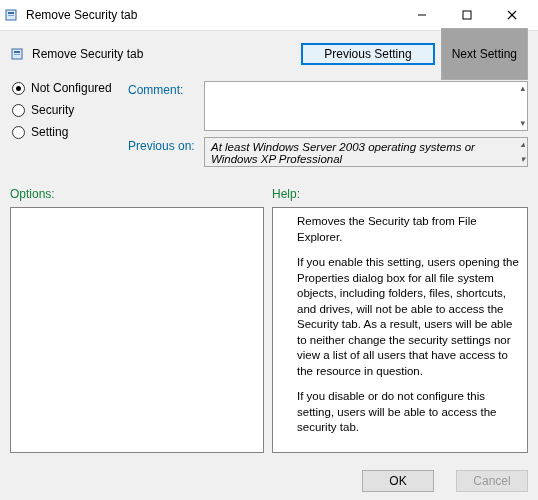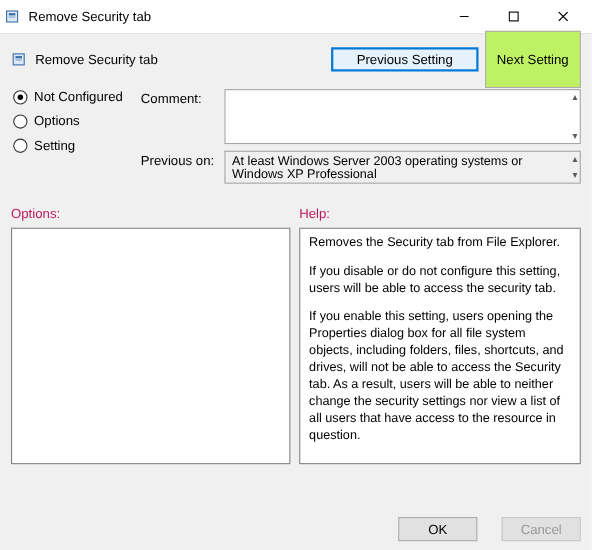--- a/index.html
+++ b/index.html
@@ -7,42 +7,42 @@
   .titlebar { height: 30px; display: flex; align-items: center; padding: 0 4px; background: #fff; }
   .titlebar-icon { width: 16px; height: 16px; margin-right: 6px; display: inline-flex; align-items: center; justify-content: center; }
   .titlebar-text { font-size: 12px; color: #000; flex: 1; }
   .tb-controls { display: flex; }
   .tb-btn { width: 45px; height: 28px; display: flex; align-items: center; justify-content: center; font-size: 12px; color: #000; }
   .tb-btn svg { display: block; }
   .content { background: #f0f0f0; border-top: 1px solid #e4e4e4; padding: 8px 10px 0 10px; height: 470px; position: relative; }
   .header-row { display: flex; align-items: center; height: 30px; margin-bottom: 12px; }
   .header-icon { width: 16px; height: 16px; margin-right: 6px; display: inline-flex; align-items: center; justify-content: center; }
   .header-title { font-size: 12px; color: #000; flex: 1; }
-  .nav-btn { font-size: 12px; padding: 18px 10px; margin-left: 6px; background: #bef264; border: 1px solid #adadad; cursor: default; }
+  .nav-btn { font-size: 12px; padding: 18px 10px; margin-left: 6px; background: #a3a3a3; border: 1px solid #adadad; cursor: default; }
   .nav-btn.selected { background: #e5f1fb; border: 2px solid #0078d7; padding: 2px 21px; }
   .radio-comment-row { display: flex; justify-content: space-between; }
   .radio-col { width: 118px; padding-left: 2px; }
   .radio-item { display: flex; align-items: center; font-size: 12px; color: #000; margin-bottom: 8px; }
   .radio-circle { width: 13px; height: 13px; border: 1px solid #333; border-radius: 50%; margin-right: 6px; display: inline-flex; align-items: center; justify-content: center; background: #fff; }
   .radio-dot { width: 5px; height: 5px; background: #000; border-radius: 50%; }
   .form-col { flex: 1; }
   .form-row { display: flex; margin-bottom: 6px; }
-  .form-label { width: 76px; font-size: 12px; color: #000000; text-align: left; padding-top: 2px; }
+  .form-label { width: 76px; font-size: 12px; color: #0369a1; text-align: left; padding-top: 2px; }
   .comment-box { flex: 1; height: 50px; background: #fff; border: 1px solid #a6a6a6; position: relative; }
-  .supported-box { flex: 1; height: 30px; background: #f0f0f0; border: 1px solid #a6a6a6; font-size: 11.5px; color: #000; padding: 3px 18px 3px 6px; position: relative; }
+  .supported-box { flex: 1; height: 30px; background: #f0f0f0; border: 1px solid #a6a6a6; font-size: 11.5px; color: #000; padding: 3px 18px 3px 6px; position: relative; font-style: italic; }
   .scroll-arrow { position: absolute; right: 2px; font-size: 9px; color: #5c5c5c; line-height: 1; }
   .scroll-arrow.up { top: 2px; }
   .scroll-arrow.down { bottom: 2px; }
   .lower { display: flex; margin-top: 14px; gap: 8px; }
   .lower-col { display: flex; flex-direction: column; }
   .lower-col.left { width: 254px; }
   .lower-col.right { flex: 1; }
-  .section-label { font-size: 12px; color: #be185d; margin-bottom: 6px; }
+  .section-label { font-size: 12px; color: #15803d; margin-bottom: 6px; }
   .panel { background: #fff; border: 1px solid #828282; flex: 1; height: 240px; font-size: 11.5px; color: #000; padding: 6px 8px; overflow: hidden; line-height: 1.35; }
-  .panel p { margin: 0 0 10px 0; }
+  .panel p { margin: 0 0 10px 16px; }
   .footer { position: absolute; bottom: 8px; right: 10px; display: flex; gap: 22px; }
   .foot-btn { font-size: 12px; width: 72px; padding: 3px 0; background: #e1e1e1; border: 1px solid #adadad; text-align: center; cursor: default; }
   .foot-btn.disabled { color: #9a9a9a; border-color: #c8c8c8; }
 </style>
 </head>
 <body>
 
 <div class="titlebar">
   <span class="titlebar-icon">
     <svg width="16" height="16" viewBox="0 0 16 16">
@@ -90,21 +90,21 @@
   <div class="radio-comment-row">
     <div class="radio-col">
       <div class="radio-item">
         <span class="radio-circle">
             <span class="radio-dot"></span>
           </span>
         <span>Not Configured</span>
       </div>
       <div class="radio-item">
         <span class="radio-circle"></span>
-        <span>Options</span>
+        <span>Security</span>
       </div>
       <div class="radio-item">
         <span class="radio-circle"></span>
         <span>Setting</span>
       </div>
     </div>
     <div class="form-col">
       <div class="form-row">
         <div class="form-label">Comment:</div>
         <div class="comment-box">
@@ -126,22 +126,22 @@
 
   <div class="lower">
     <div class="lower-col left">
       <div class="section-label">Options:</div>
       <div class="panel"></div>
     </div>
     <div class="lower-col right">
       <div class="section-label">Help:</div>
       <div class="panel">
         <p>Removes the Security tab from File Explorer.</p>
+        <p>If you enable this setting, users opening the Properties dialog box for all file system objects, including folders, files, shortcuts, and drives, will not be able to access the Security tab. As a result, users will be able to neither change the security settings nor view a list of all users that have access to the resource in question.</p>
         <p>If you disable or do not configure this setting, users will be able to access the security tab.</p>
-        <p>If you enable this setting, users opening the Properties dialog box for all file system objects, including folders, files, shortcuts, and drives, will not be able to access the Security tab. As a result, users will be able to neither change the security settings nor view a list of all users that have access to the resource in question.</p>
       </div>
     </div>
   </div>
 
   <div class="footer">
     <div class="foot-btn">OK</div>
     <div class="foot-btn disabled">Cancel</div>
   </div>
 
 </div>

